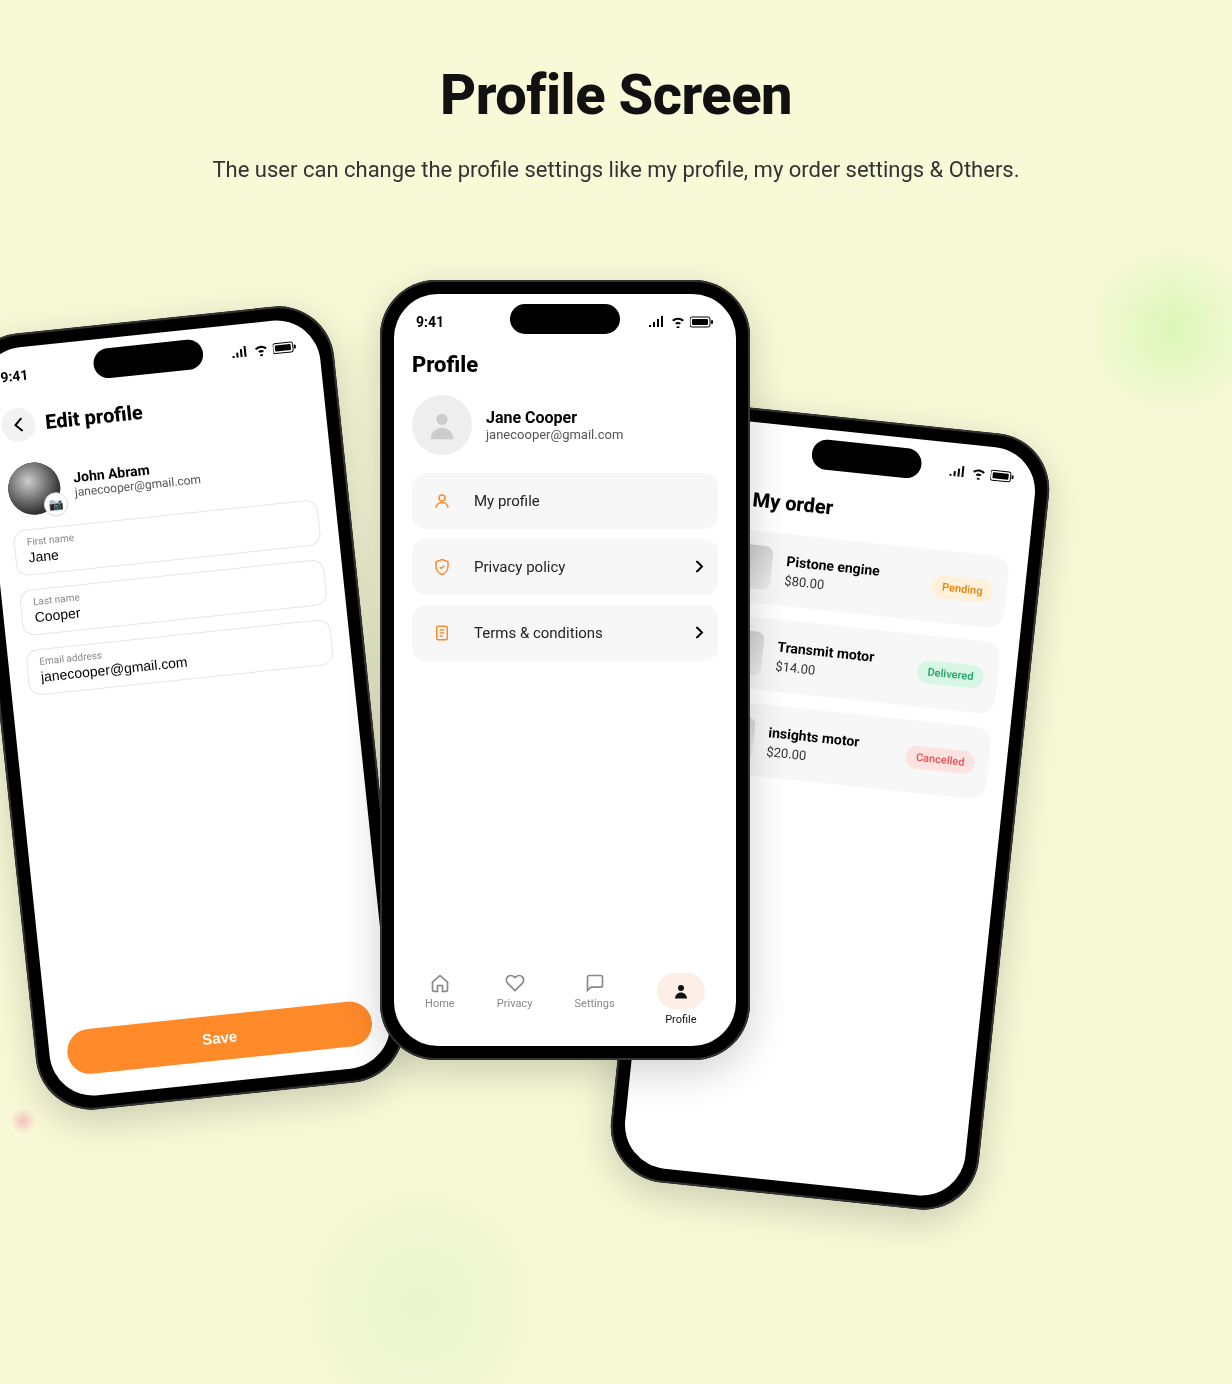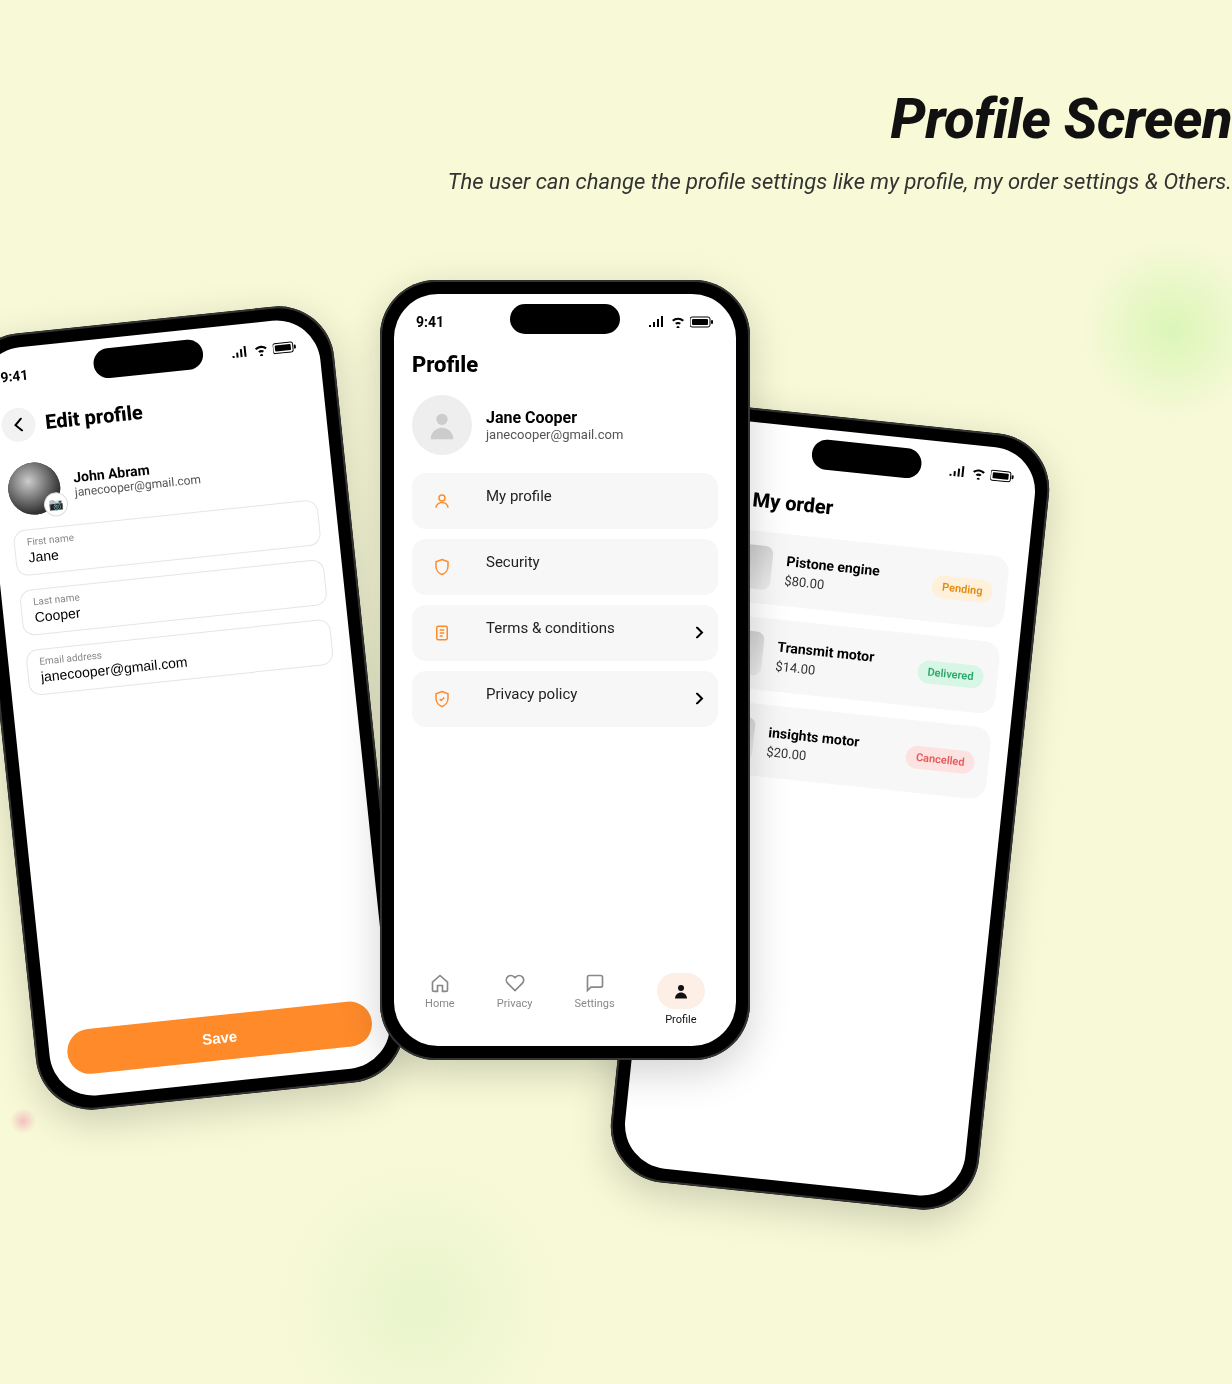--- a/index.html
+++ b/index.html
@@ -29,32 +29,31 @@
   }
   .blob-bottom {
     position: absolute;
     left: 280px; bottom: -60px;
     width: 280px; height: 280px;
     background: radial-gradient(circle, #dff1c4 0%, #f7f9d7 70%);
     border-radius: 50%;
     opacity: 0.6;
   }
   .hero {
-    text-align: right;
-    padding-top: 86px;
-    font-style: italic;
+    text-align: center;
+    padding-top: 62px;
   }
   .hero h1 {
     font-size: 56px;
     font-weight: 800;
     color: #111;
     letter-spacing: -0.5px;
   }
   .hero p {
-    margin-top: 12px;
+    margin-top: 24px;
     font-size: 22px;
     color: #333;
     line-height: 1.6;
   }
 
   
   .phone {
     position: absolute;
     width: 370px;
     height: 780px;
@@ -119,21 +118,21 @@
     padding:14px;font-size:15px;font-weight:600;text-align:center;cursor:pointer;
   }
 
   
   .ph-mid { left: 380px; top: 280px; z-index: 3; }
   .ptitle{font-size:22px;font-weight:800;margin-top:8px;}
   .avatar2{width:60px;height:60px;border-radius:50%;background:#eee;display:flex;align-items:center;justify-content:center;}
   .menu{margin-top:18px;display:flex;flex-direction:column;gap:10px;}
   .mitem{
     background:#f7f7f7;border-radius:14px;padding:14px 16px;
-    display:flex;align-items:flex-start;gap:30px;cursor:pointer;position:relative;
+    display:flex;align-items:center;gap:18px;cursor:pointer;position:relative;
   }
   .micon{width:28px;height:28px;display:flex;align-items:center;justify-content:center;border-radius:6px;}
   .mlabel{font-size:15px;color:#222;}
   .chev{position:absolute;right:14px;top:50%;transform:translateY(-50%);}
   .bottomnav{
     display:flex;justify-content:space-around;
     padding:8px 10px 20px;border-top:0;
   }
   .navitem{display:flex;flex-direction:column;align-items:center;gap:4px;font-size:11px;color:#888;cursor:pointer;}
   .navitem.active{color:#111;}
@@ -263,48 +262,40 @@
                 <circle cx="12" cy="8" r="4"></circle>
                 <path d="M4 21c0-4 3.6-7 8-7s8 3 8 7"></path>
               </svg>
           </div>
           <div class="mlabel">My profile</div>
         </div>
         <div class="mitem">
           <div class="micon">
             <svg width="18" height="18" viewBox="0 0 24 24" fill="none" stroke="#ff8a2a" stroke-width="2">
                 <path d="M12 2l8 3v6c0 5-3.5 9.5-8 11-4.5-1.5-8-6-8-11V5z"></path>
+                <path d="M9 12l2 2 4-4"></path>
               </svg>
           </div>
-          <div class="mlabel">Security</div>
+          <div class="mlabel">Privacy policy</div>
+          <div class="chev"><svg width="8" height="12" viewBox="0 0 8 12">
+                <path d="M1 1l5 5-5 5" stroke="#000" stroke-width="2" fill="none" stroke-linecap="round"></path>
+              </svg></div>
         </div>
         <div class="mitem">
           <div class="micon">
             <svg width="18" height="18" viewBox="0 0 24 24" fill="none" stroke="#ff8a2a" stroke-width="2">
                 <rect x="5" y="3" width="14" height="18" rx="2"></rect>
                 <path d="M9 8h6M9 12h6M9 16h4"></path>
               </svg>
           </div>
           <div class="mlabel">Terms &amp; conditions</div>
           <div class="chev"><svg width="8" height="12" viewBox="0 0 8 12">
                 <path d="M1 1l5 5-5 5" stroke="#000" stroke-width="2" fill="none" stroke-linecap="round"></path>
               </svg></div>
         </div>
-        <div class="mitem">
-          <div class="micon">
-            <svg width="18" height="18" viewBox="0 0 24 24" fill="none" stroke="#ff8a2a" stroke-width="2">
-                <path d="M12 2l8 3v6c0 5-3.5 9.5-8 11-4.5-1.5-8-6-8-11V5z"></path>
-                <path d="M9 12l2 2 4-4"></path>
-              </svg>
-          </div>
-          <div class="mlabel">Privacy policy</div>
-          <div class="chev"><svg width="8" height="12" viewBox="0 0 8 12">
-                <path d="M1 1l5 5-5 5" stroke="#000" stroke-width="2" fill="none" stroke-linecap="round"></path>
-              </svg></div>
-        </div>
       </div>
     </div>
 
     <div class="bottomnav">
       <div class="navitem">
         <svg width="20" height="20" viewBox="0 0 24 24" fill="none" stroke="#888" stroke-width="2">
             <path d="M3 11l9-8 9 8v9a2 2 0 01-2 2h-4v-7h-6v7H5a2 2 0 01-2-2z"></path>
           </svg>
         <span>Home</span>
       </div>

